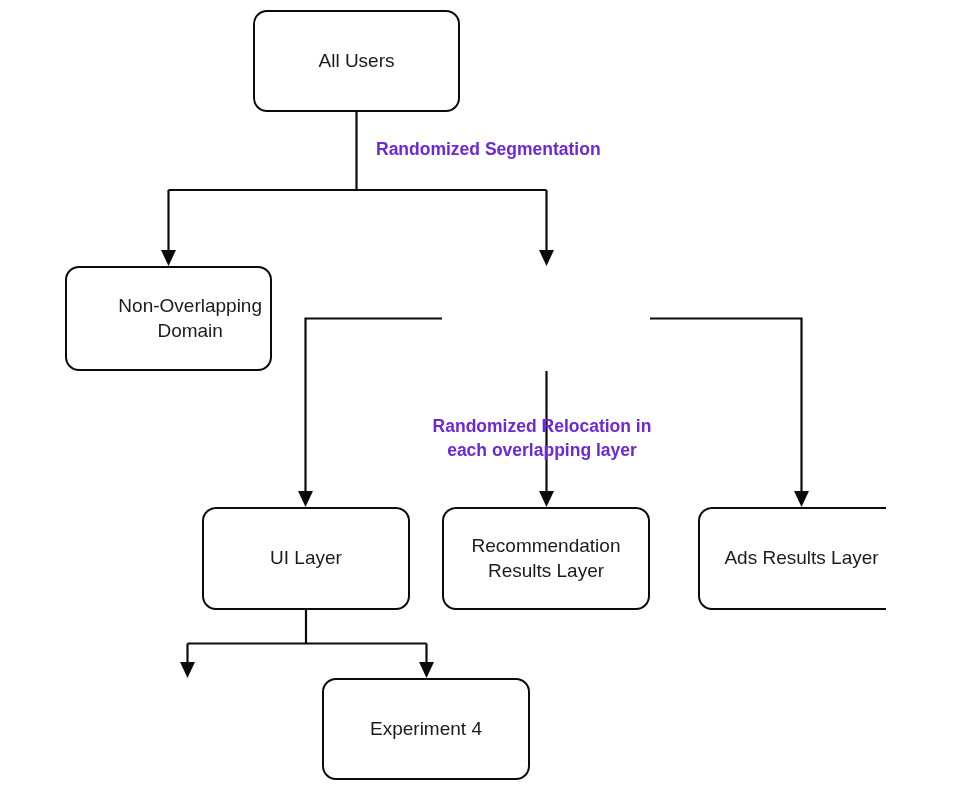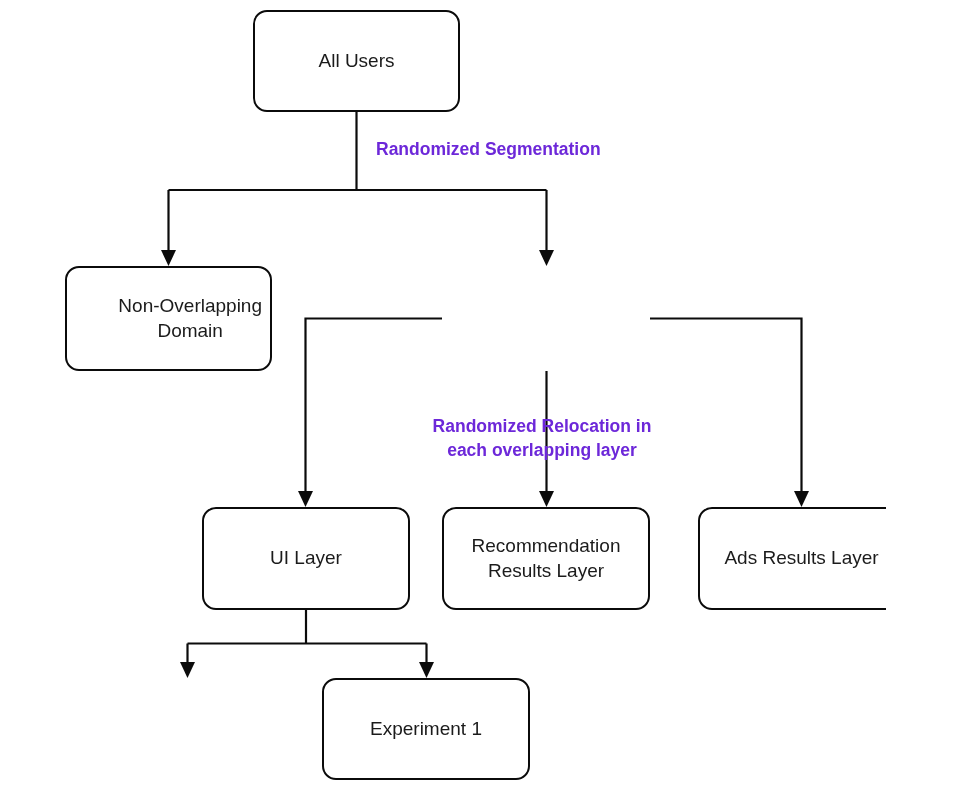--- a/index.html
+++ b/index.html
@@ -118,21 +118,21 @@
     <span class="node-label">Recommendation
 Results Layer</span>
   </div>
 
   <div class="node" style="left:698px; top:507px; width:207px; height:103px;border-radius:14px;">
     <span class="node-label">Ads Results Layer</span>
   </div>
 
 
   <div class="node" style="left:322px; top:678px; width:208px; height:102px;">
-    <span class="node-label">Experiment 1</span>
+    <span class="node-label">Experiment 4</span>
   </div>
 
   <div class="edge-label left" style="left:376px; top:138px;">Randomized Segmentation</div>
 
   <div class="edge-label center" style="left:410px; top:415px; width:264px;text-align:center;">Randomized Relocation in
 each overlapping layer</div>
 
 </div>
 
 </body></html>

